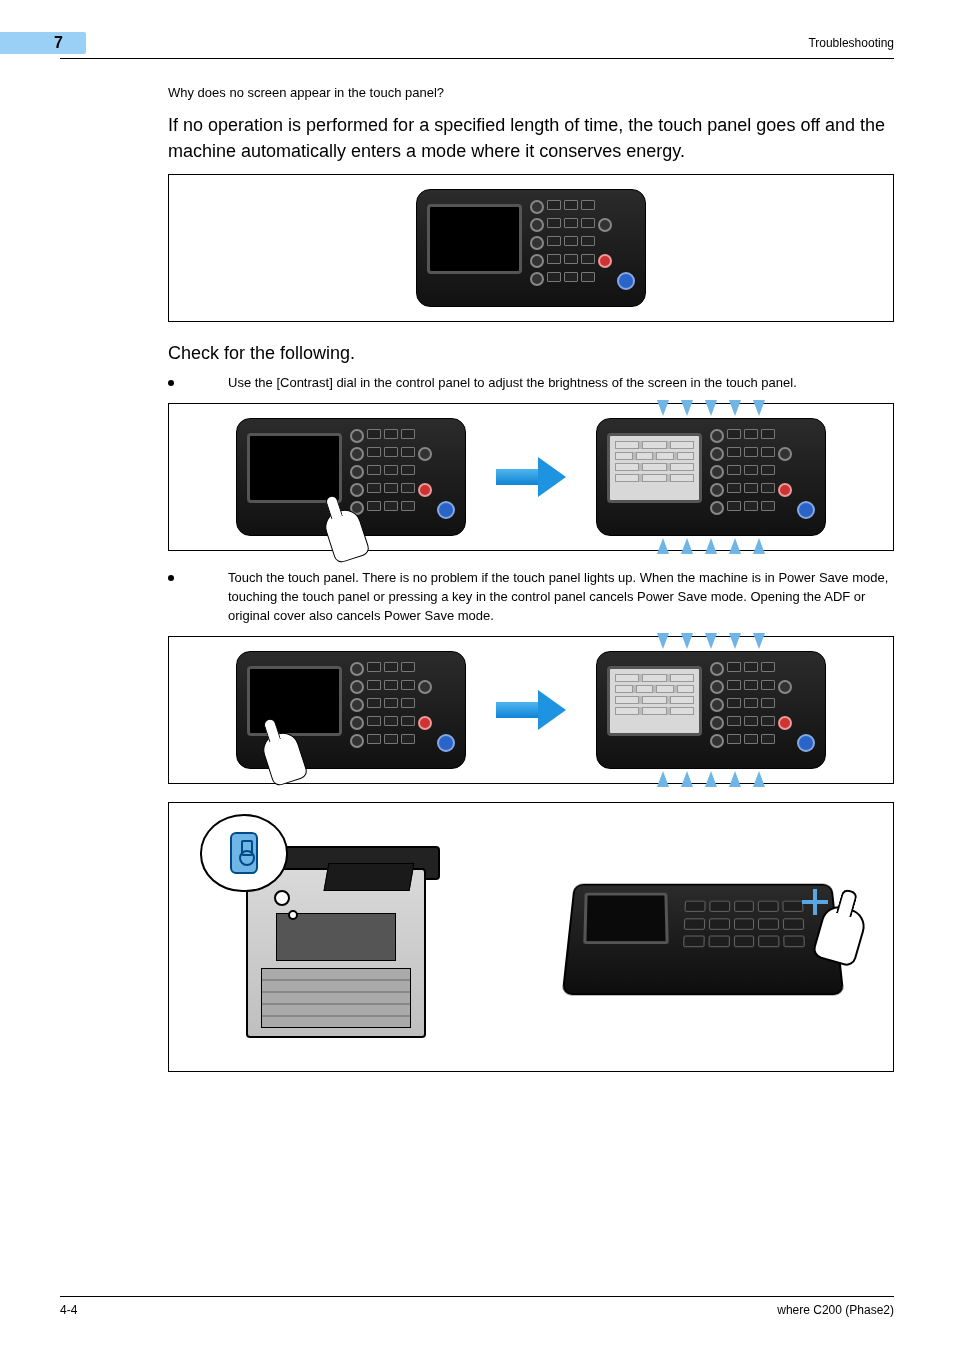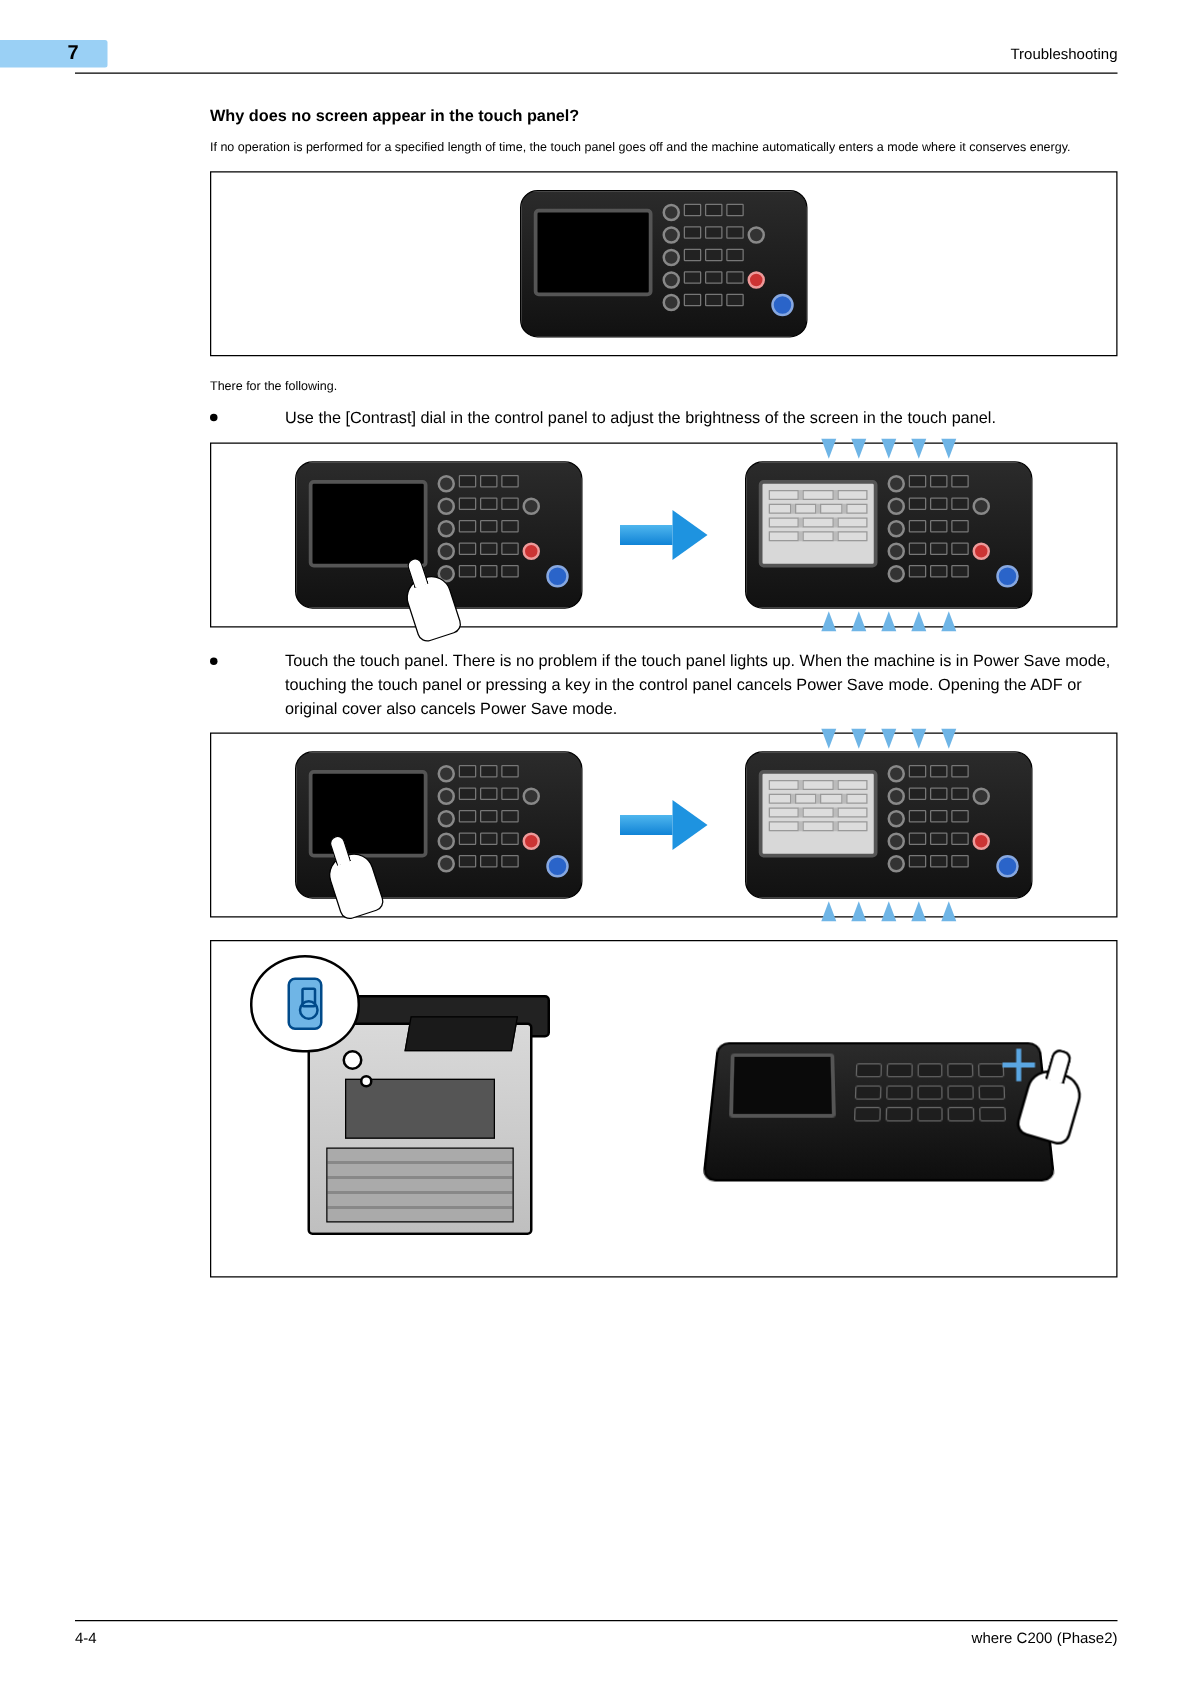--- a/index.html
+++ b/index.html
@@ -40,26 +40,26 @@
     border: none;
     border-top: 1px solid #000;
     margin-top: 4px;
     margin-bottom: 26px;
   }
   .content {
     margin-left: 108px;
     margin-right: 0;
   }
   .q-heading {
-    font-weight: bold;
+    font-weight: normal;
     font-size: 13px;
     margin-bottom: 12px;
   }
   .body-text {
-    font-size: 10px;
+    font-size: 18px;
     line-height: 1.45;
     margin-bottom: 8px;
   }
   .answer-heading {
     font-weight: bold;
     font-style: italic;
     font-size: 13px;
     margin-top: 14px;
     margin-bottom: 10px;
   }
@@ -312,21 +312,21 @@
               <div class="btn"></div>
               <div class="btn"></div>
               <div class="btn"></div>
               <div class="start"></div>
             </div>
         </div>
       </div>
     </div>
   </div>
 
-  <p class="body-text">There for the following.</p>
+  <p class="body-text">Check for the following.</p>
 
   <ul class="bullets">
     <li>
       <span class="dot"></span>
       <span class="txt">Use the [Contrast] dial in the control panel to adjust the brightness of the screen in the touch panel.</span>
     </li>
   </ul>
 
   <div class="fig-frame">
     <div class="panel-wrap">

